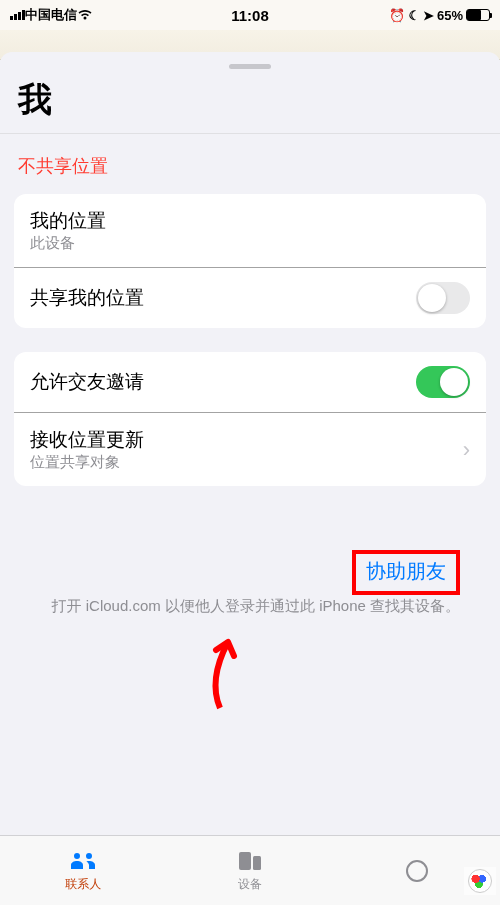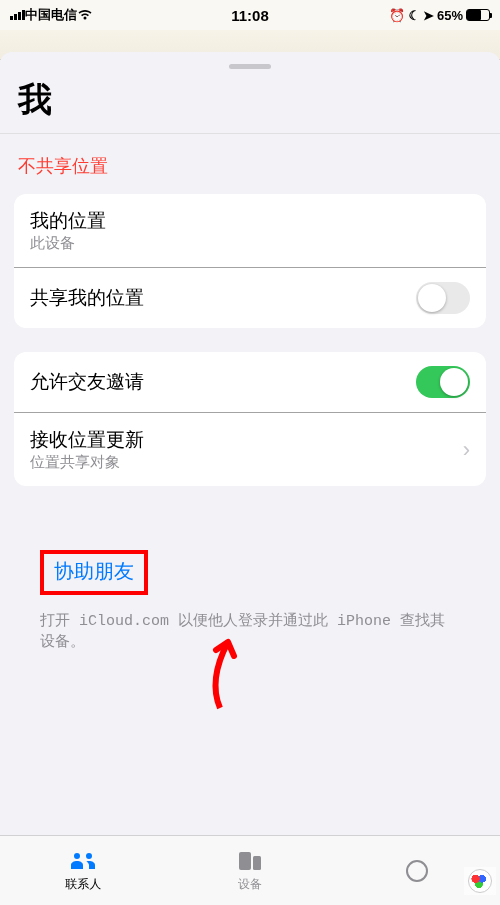--- a/index.html
+++ b/index.html
@@ -86,51 +86,50 @@
       width: 28px; height: 28px; background: #fff; border-radius: 50%;
       position: absolute; top: 2px;
       box-shadow: 0 1px 3px rgba(0,0,0,0.3);
     }
     .toggle.off { background: #e9e9ea; }
     .toggle.off .knob { left: 2px; }
     .toggle.on { background: #34c759; }
     .toggle.on .knob { right: 2px; }
     .chevron { color: #c7c7cc; font-size: 22px; padding-left: 8px; }
     .help-section {
-      text-align: left;
+      text-align: right;
       padding: 40px 40px 0;
       position: relative;
-      font-family: Liberation Mono, monospace;
     }
     .help-link-wrap {
       display: inline-block;
       border: 4px solid #ff0000;
       padding: 4px 10px 6px;
     }
     .help-link { color: #007aff; font-size: 20px; }
     .help-desc {
-      color: #8e8e93; font-size: 15px; line-height: 1.4; margin-top: 16px;
+      color: #8e8e93; font-size: 15px; line-height: 1.4; margin-top: 0;
     }
     .arrow {
       position: absolute;
       left: 190px;
       top: 120px;
     }
     .tabbar {
       position: absolute; bottom: 0; left: 0; right: 0;
       height: 70px;
       background: rgba(248,248,248,0.94);
       border-top: 1px solid #d1d1d4;
       display: flex;
     }
     .tab {
       flex: 1; display: flex; flex-direction: column; align-items: center;
       justify-content: center; gap: 2px; color: #8e8e93; font-size: 12px;
     }
-    .tab.active { color: #000000; }
+    .tab.active { color: #c2410c; }
     .tab-icon { font-size: 22px; height: 26px; display:flex; align-items:center; }
     .watermark {
       position: absolute; right: 4px; bottom: 10px;
       display: flex; align-items: center; gap: 6px;
       color: #888; font-size: 14px;
       background: rgba(255,255,255,0.6);
       padding: 2px 4px;
     }
     .wm-logo { width: 24px; height: 24px; border-radius: 50%;
       background: radial-gradient(circle at 30% 40%, #f33 20%, transparent 21%),

